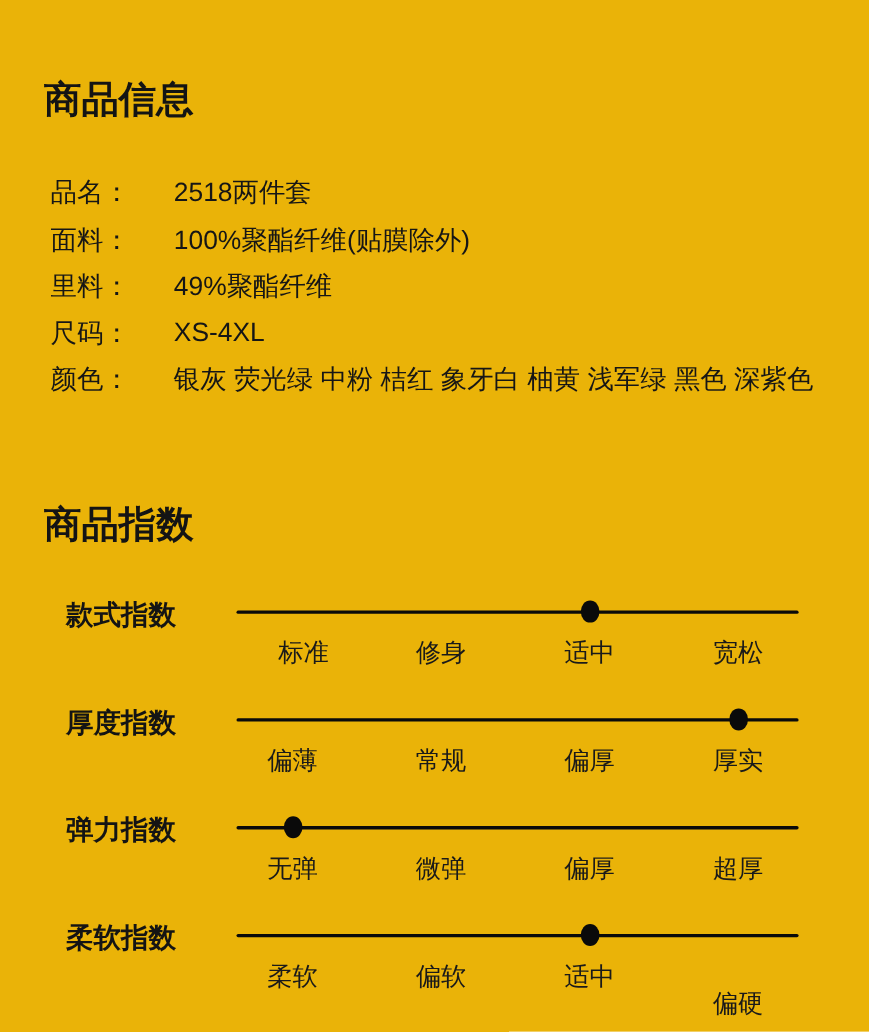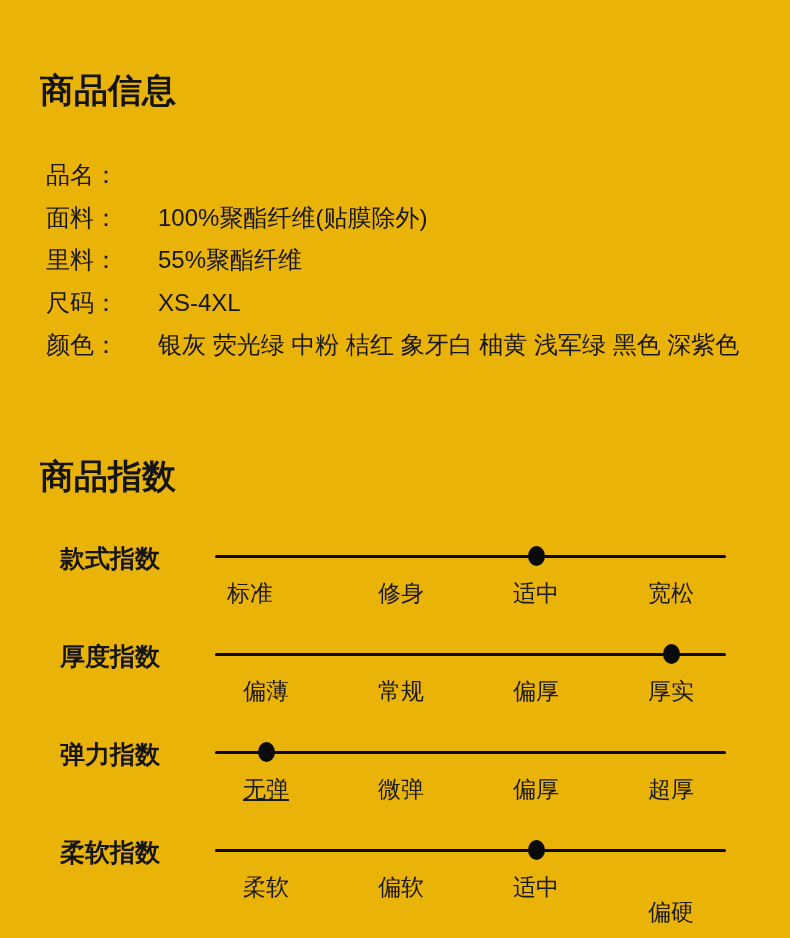--- a/index.html
+++ b/index.html
@@ -89,65 +89,66 @@
 </head>
 <body>
 
 <div class="page">
 
   <h1 class="section-title" id="info-title">商品信息</h1>
 
   <div class="details" id="details">
       <div class="detail-row">
         <span class="detail-label">品名：</span>
+        <span class="detail-value">2518两件套</span>
       </div>
       <div class="detail-row">
         <span class="detail-label">面料：</span>
         <span class="detail-value">100%聚酯纤维(贴膜除外)</span>
       </div>
       <div class="detail-row">
         <span class="detail-label">里料：</span>
-        <span class="detail-value">55%聚酯纤维</span>
+        <span class="detail-value">49%聚酯纤维</span>
       </div>
       <div class="detail-row">
         <span class="detail-label">尺码：</span>
         <span class="detail-value">XS-4XL</span>
       </div>
       <div class="detail-row">
         <span class="detail-label">颜色：</span>
         <span class="detail-value">银灰 荧光绿 中粉 桔红 象牙白 柚黄 浅军绿 黑色 深紫色</span>
       </div>
     </div>
 
   <h1 class="section-title" id="index-title">商品指数</h1>
 
   <div class="sliders" id="sliders">
       <div class="index-row">
         <span class="row-label">款式指数</span>
         <div class="track-line"></div>
         <div class="dot" style="left: 527.5px;"></div>
-        <span class="option" style="left: 250px;">标准</span>
+        <span class="option" style="left: 276px;">标准</span>
         <span class="option" style="left: 401px;">修身</span>
         <span class="option" style="left: 536px;">适中</span>
         <span class="option" style="left: 671px;">宽松</span>
       </div>
       <div class="index-row">
         <span class="row-label">厚度指数</span>
         <div class="track-line"></div>
         <div class="dot" style="left: 662.5px;"></div>
         <span class="option" style="left: 266px;">偏薄</span>
         <span class="option" style="left: 401px;">常规</span>
         <span class="option" style="left: 536px;">偏厚</span>
         <span class="option" style="left: 671px;">厚实</span>
       </div>
       <div class="index-row">
         <span class="row-label">弹力指数</span>
         <div class="track-line"></div>
         <div class="dot" style="left: 257.5px;"></div>
-        <span class="option" style="left: 266px; text-decoration: underline;">无弹</span>
+        <span class="option" style="left: 266px;">无弹</span>
         <span class="option" style="left: 401px;">微弹</span>
         <span class="option" style="left: 536px;">偏厚</span>
         <span class="option" style="left: 671px;">超厚</span>
       </div>
       <div class="index-row">
         <span class="row-label">柔软指数</span>
         <div class="track-line"></div>
         <div class="dot" style="left: 527.5px;"></div>
         <span class="option" style="left: 266px;">柔软</span>
         <span class="option" style="left: 401px;">偏软</span>

